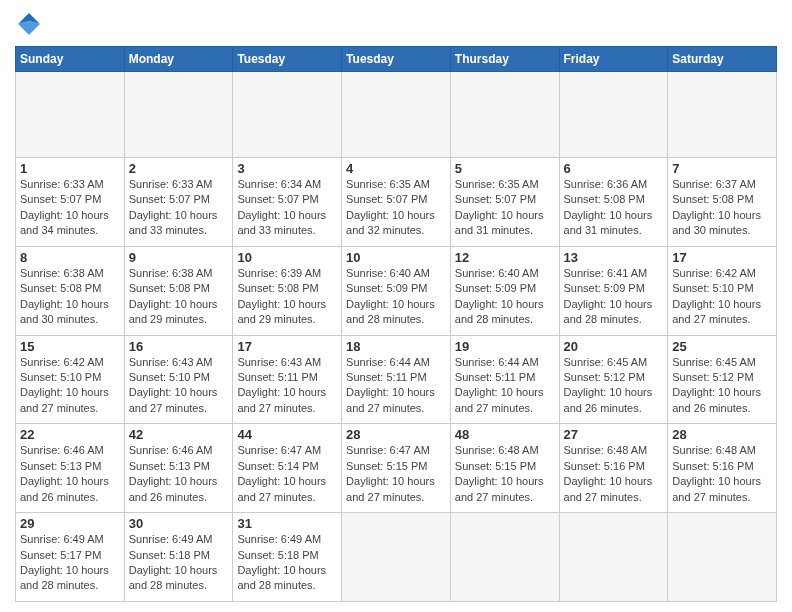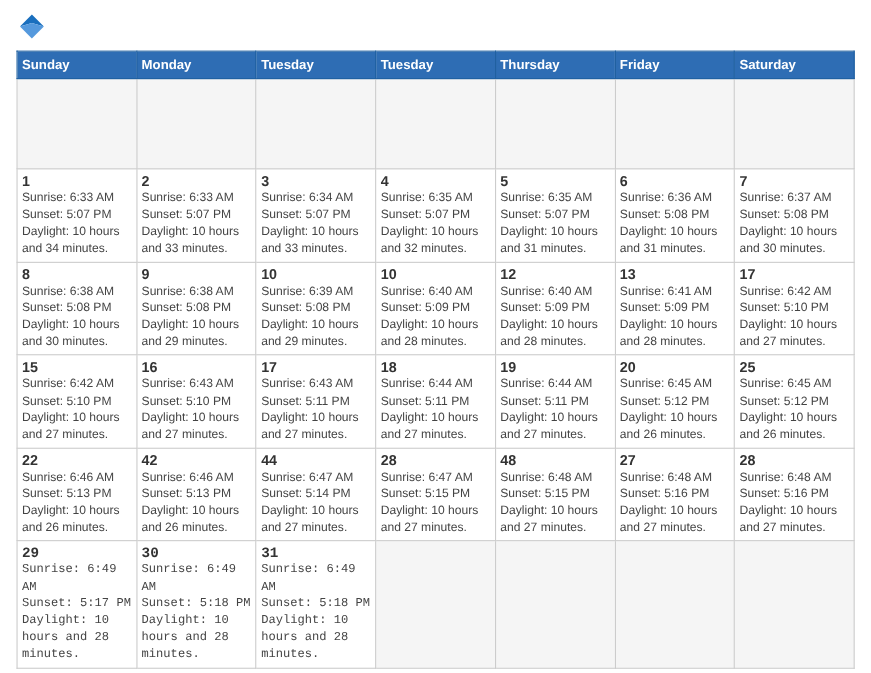--- a/index.html
+++ b/index.html
@@ -87,21 +87,20 @@
       display: block;
       margin-bottom: 1px;
     }
     .day-info {
       font-size: 11px;
       color: #444;
       line-height: 1.4;
     }
     tr.last-row td {
       height: 70px;
-      font-family: Liberation Mono, monospace;
     }
   </style>
 </head>
 <body>
 
 <div class="page">
   <div class="header">
     <div class="logo">
       <svg class="logo-icon" viewBox="0 0 36 36">
         <polygon points="18,4 32,18 18,14 4,18" fill="#1a6fbe"></polygon>

